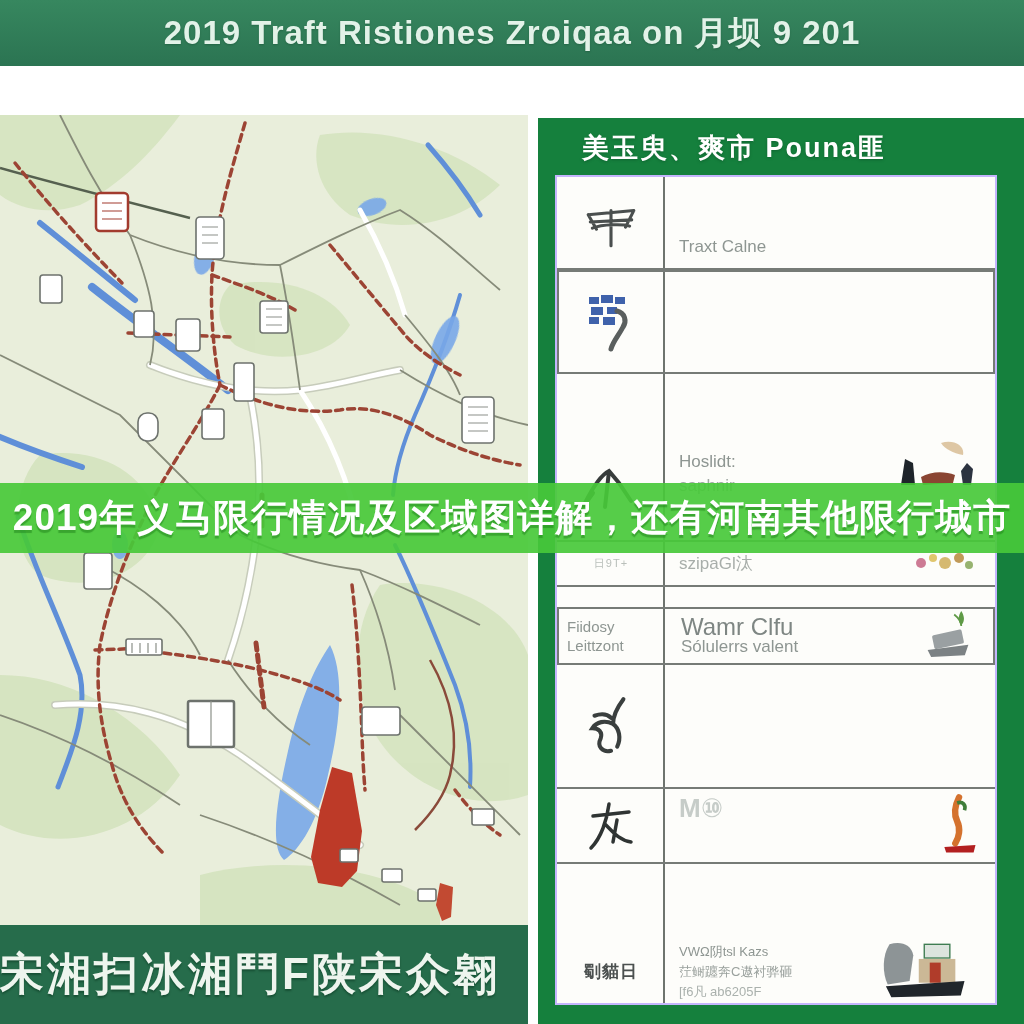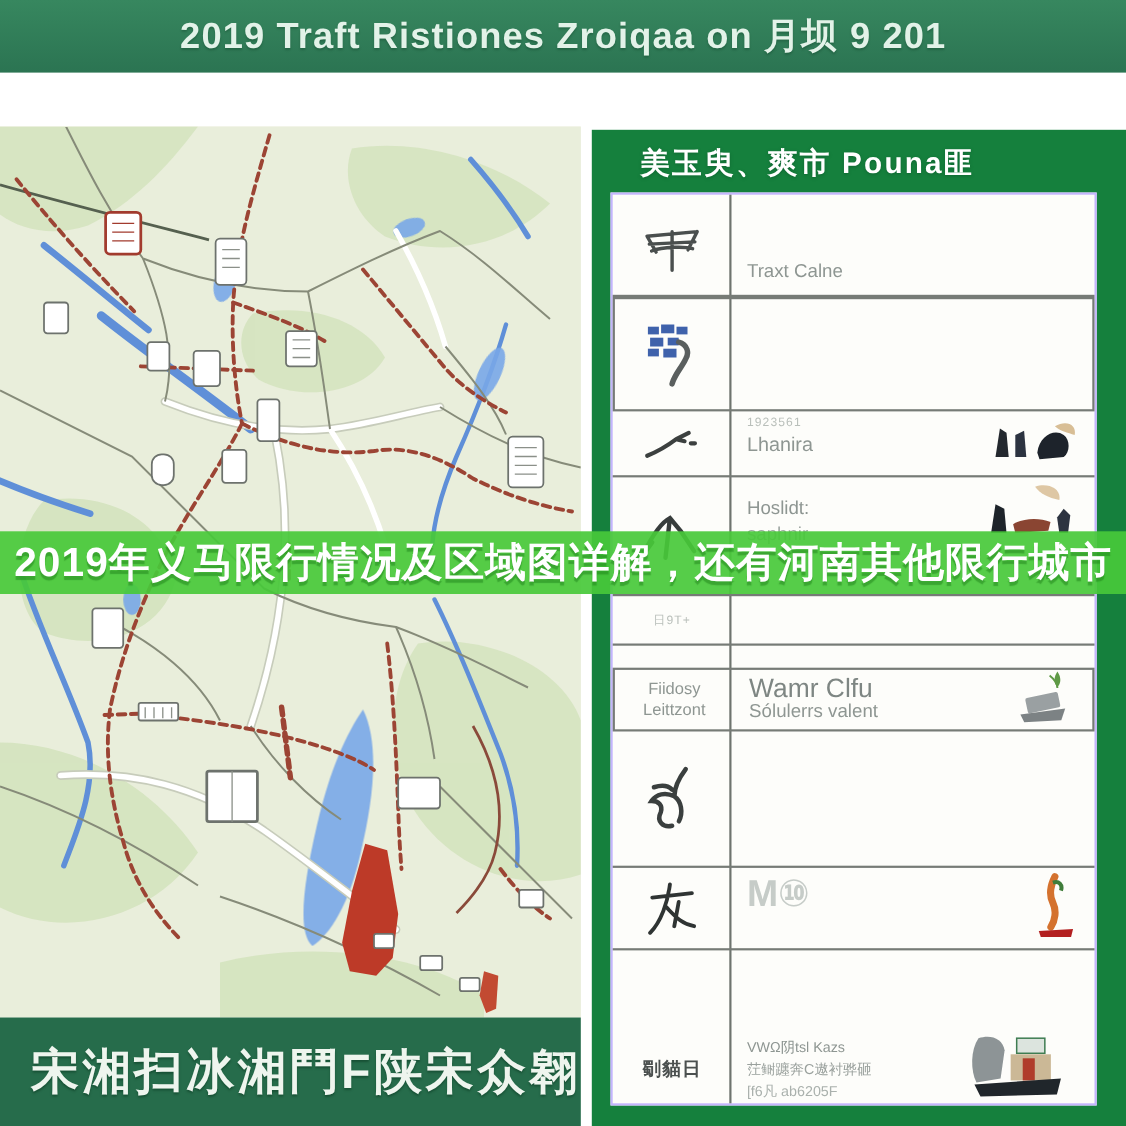--- a/index.html
+++ b/index.html
@@ -11,21 +11,21 @@
     background:linear-gradient(#37875f,#2b7452);display:flex;align-items:center;justify-content:center;}
   .top-banner span{color:#e2f2e8;font-size:33px;font-weight:600;letter-spacing:1px;
     text-shadow:0 1px 2px rgba(0,40,20,.25);white-space:nowrap;}
 
   
   .map-wrap{position:absolute;left:0;top:115px;width:528px;height:810px;background:#e9eedb;}
   .map-wrap svg{display:block;}
 
   
   .bl-bar{position:absolute;left:0;top:925px;width:528px;height:99px;background:#266c4b;
-    display:flex;align-items:center;justify-content:flex-end;}
+    display:flex;align-items:center;justify-content:flex-start;}
   .bl-bar span{color:#eef5ee;font-size:44px;font-weight:bold;letter-spacing:3px;white-space:nowrap;
     text-shadow:0 2px 2px rgba(0,40,20,.4);}
 
   
   .panel{position:absolute;left:538px;top:118px;width:486px;height:924px;background:#15803d;}
   .panel-header{position:absolute;left:44px;top:12px;color:#ffffff;font-size:27px;font-weight:bold;
     letter-spacing:2px;text-shadow:0 1px 3px rgba(0,50,25,.35);white-space:nowrap;}
   .table{position:absolute;left:17px;top:57px;width:442px;height:830px;background:#fdfdfa;
     border:2px solid #c4b5fd;box-sizing:border-box;}
   .vdiv{position:absolute;left:106px;top:0;bottom:0;width:2px;background:#6e746e;}
@@ -43,26 +43,26 @@
   .r9{top:687px;height:73px;}
   .r10{top:760px;height:68px;}
   .icon-cell{position:absolute;left:8px;top:0;width:92px;height:100%;
     display:flex;align-items:center;justify-content:center;flex-direction:column;}
   .txt-cell{position:absolute;left:118px;top:0;right:8px;height:100%;overflow:hidden;}
   .mini{position:absolute;right:6px;top:50%;transform:translateY(-50%);}
   .t-xs{font-size:11px;color:#b9bfba;letter-spacing:1px;}
   .t-sm{font-size:13px;color:#9aa19d;}
   .t-md{font-size:17px;color:#8e9692;}
   .t-lg{font-size:21px;color:#6b7371;letter-spacing:.5px;}
-  .t-sketch{font-size:34px;color:#c6ccc8;font-weight:bold;}
-  .lc-text{font-size:15px;color:#8e9692;text-align:center;line-height:1.3;}
+  .t-sketch{font-size:26px;color:#c6ccc8;font-weight:bold;}
+  .lc-text{font-size:15px;color:#8e9692;line-height:1.3;}
   .lc-glyph{font-size:17px;color:#4b504f;font-weight:bold;letter-spacing:1px;}
 
   
-  .mid-banner{position:absolute;left:0;top:483px;width:1024px;height:57px;z-index:50;
+  .mid-banner{position:absolute;left:0;top:483px;width:1024px;height:70px;z-index:50;
     background:rgba(72,201,58,.92);display:flex;align-items:center;justify-content:center;}
   .mid-banner span{color:#ffffff;font-size:37px;font-weight:bold;letter-spacing:1px;white-space:nowrap;
     text-shadow:0 3px 1px rgba(25,120,20,.45);}
 </style>
 </head>
 <body>
 
 <div class="stage">
 
   <div class="top-banner">
@@ -214,39 +214,20 @@
                 <rect x="8" y="18" width="12" height="8"></rect>
                 <rect x="24" y="18" width="10" height="7"></rect>
                 <rect x="6" y="28" width="10" height="7"></rect>
                 <rect x="20" y="28" width="12" height="8"></rect>
               </g>
               <path d="M34 22 C42 24 44 32 40 38 C36 46 30 52 28 60" stroke="#5a5f5e" stroke-width="5" fill="none" stroke-linecap="round"></path>
             </svg>
         </div>
       </div>
 
-      <div class="row r3 b">
-        <div class="icon-cell">
-          <svg width="56" height="34" viewBox="0 0 56 36">
-              <path d="M4 30 C14 26 24 20 32 14 M32 14 L44 8 M32 14 L40 16 M46 18 L50 18" stroke="#3c403f" stroke-width="4" fill="none" stroke-linecap="round"></path>
-            </svg>
-        </div>
-        <div class="txt-cell">
-          <div class="t-xs" style="position:absolute;left:4px;top:4px;">1923561</div>
-          <div class="t-md" style="position:absolute;left:4px;top:20px;font-size:18px;">Lhanira</div>
-          <div class="mini">
-            <svg width="84" height="42" viewBox="0 0 84 42">
-                <path fill="#23282e" d="M8 36 L12 10 L18 14 L20 36 Z"></path>
-                <path fill="#2c3340" d="M26 36 L26 16 L34 12 L36 36 Z"></path>
-                <path fill="#1d232b" d="M46 32 C48 16 62 10 70 16 C76 20 76 32 70 36 L48 38 Z"></path>
-                <path fill="#c8a36a" opacity=".7" d="M62 8 C72 2 82 6 80 16 C74 14 66 12 62 8 Z"></path>
-              </svg>
-          </div>
-        </div>
-      </div>
 
       <div class="row r4 b">
         <div class="icon-cell">
           <svg width="64" height="48" viewBox="0 0 64 48">
               <path d="M6 40 C14 24 22 12 30 8 L40 20 L52 38 M30 8 L26 44 M14 30 L4 44" stroke="#383d3c" stroke-width="4" fill="none" stroke-linecap="round"></path>
             </svg>
         </div>
         <div class="txt-cell">
           <div class="t-md" style="position:absolute;left:4px;top:18px;">Hoslidt:</div>
           <div class="t-md" style="position:absolute;left:4px;top:42px;color:#a0a8a3;">saphnir</div>
@@ -257,20 +238,32 @@
                 <path fill="#8a4532" d="M50 36 C60 30 74 30 84 34 L82 42 L52 44 Z"></path>
                 <path fill="#2c3340" d="M90 30 L96 22 L102 28 L100 44 L92 44 Z"></path>
               </svg>
           </div>
         </div>
       </div>
 
       <div class="row r5 b">
         <div class="icon-cell">
           <div class="t-xs">日9T+</div>
+        </div>
+        <div class="txt-cell">
+          <div class="t-md" style="position:absolute;left:4px;top:10px;color:#a8aeaa;">szipaGl汰</div>
+          <div class="mini">
+            <svg width="70" height="34" viewBox="0 0 70 34">
+                <circle cx="10" cy="18" r="5" fill="#c05a7a" opacity=".8"></circle>
+                <circle cx="22" cy="13" r="4" fill="#d8b84a" opacity=".8"></circle>
+                <circle cx="34" cy="18" r="6" fill="#caa84e" opacity=".8"></circle>
+                <circle cx="48" cy="13" r="5" fill="#b1812f" opacity=".8"></circle>
+                <circle cx="58" cy="20" r="4" fill="#7da04e" opacity=".8"></circle>
+              </svg>
+          </div>
         </div>
       </div>
 
       <div class="row r6 box">
         <div class="icon-cell">
           <div class="lc-text">Fiidosy Leittzont</div>
         </div>
         <div class="txt-cell">
           <div class="t-md" style="position:absolute;left:4px;top:4px;font-size:24px;color:#7e8683;">Wamr Clfu</div>
           <div class="t-md" style="position:absolute;left:4px;top:28px;">Sólulerrs valent</div>

